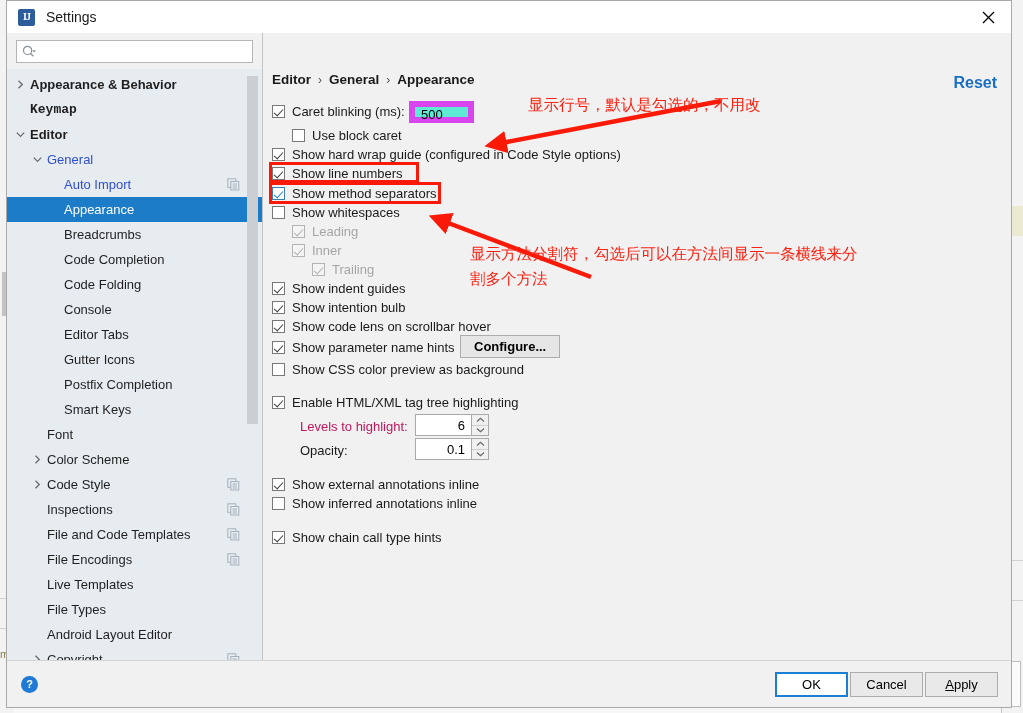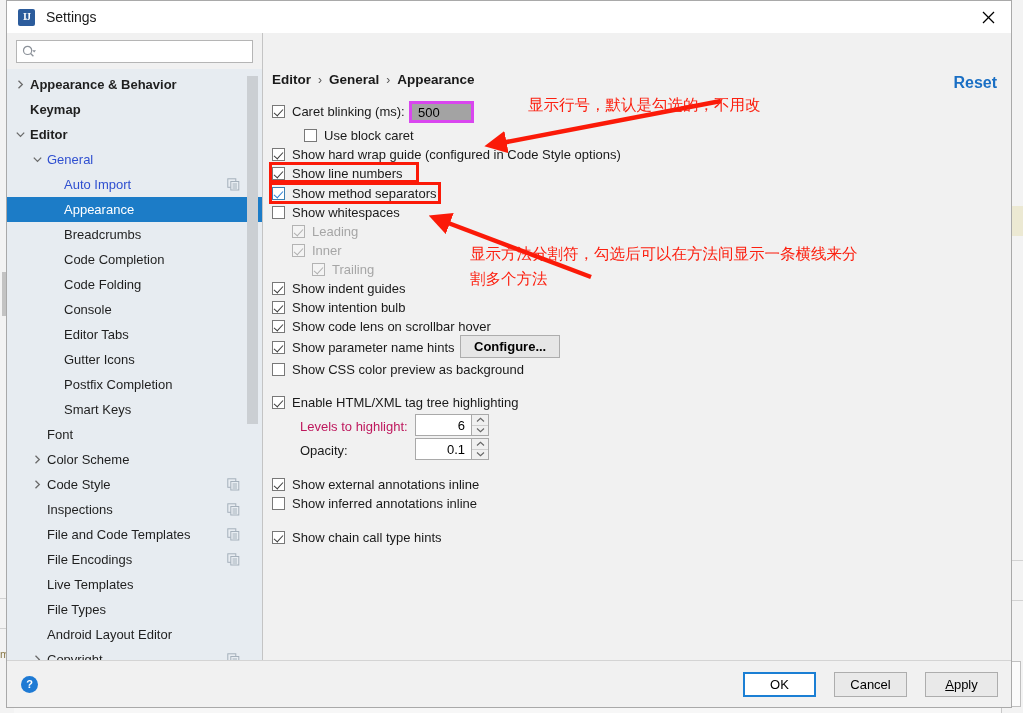--- a/index.html
+++ b/index.html
@@ -90,22 +90,22 @@
     content: ""; position: absolute; left: 3px; top: 1px; width: 4px; height: 8px;
     border: solid #3c3c3c; border-width: 0 1.6px 1.6px 0; transform: rotate(42deg);
   }
   .cb.blue { border-color: #3c7fb1; }
   .cb.blue.checked::after { border-color: #2b7fd4; }
   .cb.disabled { border-color: #b3b3b3; background: #f4f4f4; }
   .cb.disabled.checked::after { border-color: #b0b0b0; }
   .opt-row.disabled { color: #a6a6a6; }
 
   
-  .tfield { border: 3px solid #d946ef; background: #a3a3a3; height: 22px; font-size: 13px;
-    display: flex; align-items: flex-end; padding: 0 6px; font-family: "Liberation Sans", sans-serif; }
+  .tfield { border: 6px solid #d946ef; background: #5eead4; height: 22px; font-size: 13px;
+    display: flex; align-items: flex-start; padding: 0 6px; font-family: "Liberation Sans", sans-serif; }
 
   
   .spinner { display: flex; align-items: stretch; height: 22px; }
   .spinner .val { border: 1px solid #a9a9a9; background: #fff; width: 57px;
     display: flex; align-items: center; justify-content: flex-end; padding-right: 6px; font-size: 13px; }
   .spinner .btns { width: 17px; border: 1px solid #a9a9a9; border-left: none;
     background: #f0f0f0; display: flex; flex-direction: column; }
   .spinner .btns div { flex: 1; display: flex; align-items: center; justify-content: center; cursor: pointer; }
   .spinner .btns div:first-child { border-bottom: 1px solid #cfcfcf; }
 
@@ -118,21 +118,21 @@
   .anno { position: absolute; color: #fc2010; font-size: 15.5px; line-height: 25px;
     font-family: "DejaVu Sans", sans-serif; white-space: pre; }
   .arrow-svg { position: absolute; pointer-events: none; }
 
   
   #footer { height: 47px; flex: 0 0 47px; background: #f1f1f1; border-top: 1px solid #d4d4d4;
     display: flex; align-items: center; position: relative; }
   #help-icon { margin-left: 14px; width: 17px; height: 17px; border-radius: 50%;
     background: #1e7ad4; color: #fff; font-size: 11px; font-weight: bold;
     display: flex; align-items: center; justify-content: center; cursor: pointer; }
-  #footer-btns { position: absolute; right: 13px; display: flex; gap: 18px; }
+  #footer-btns { position: absolute; right: 13px; display: flex; gap: 2px; }
   .dlgbtn { width: 73px; height: 25px; border: 1px solid #adadad; background: #e9e9e9;
     font-size: 13px; display: flex; align-items: center; justify-content: center; cursor: pointer;
     font-family: "Liberation Sans", sans-serif; }
   .dlgbtn.default { border: 2px solid #1b7fd4; background: #ffffff; }
   .dlgbtn .mnem { text-decoration: underline; }
 </style>
 </head>
 <body>
 
 <div id="bg-window">
@@ -180,21 +180,21 @@
         </div>
       </div>
       <div id="tree">
         <div id="tree-rows">
             <div class="tree-row bold" style="padding-left: 8px;">
               <svg class="arrow" viewBox="0 0 11 11">
                 <polyline points="3.5,1.8 7.3,5.5 3.5,9.2" fill="none" stroke="#6a6a6a" stroke-width="1.3"></polyline>
               </svg>
               <span class="lbl">Appearance &amp; Behavior</span>
             </div>
-            <div class="tree-row bold" style="padding-left: 8px;">
+            <div class="tree-row bold" style="padding-left: 8px; font-family: Liberation Mono, monospace;">
               <span class="arrow empty"></span>
               <span class="lbl">Keymap</span>
             </div>
             <div class="tree-row bold" style="padding-left: 8px;">
               <svg class="arrow" viewBox="0 0 11 11">
                 <polyline points="1.8,3.6 5.5,7.4 9.2,3.6" fill="none" stroke="#6a6a6a" stroke-width="1.3"></polyline>
               </svg>
               <span class="lbl">Editor</span>
             </div>
             <div class="tree-row blue" style="padding-left: 25px;">
@@ -350,21 +350,21 @@
       <div id="reset-link">Reset</div>
 
       <div class="opt-row" style="left:9px; top:71px;">
         <span class="cb checked"></span>
         <span>Caret blinking (ms):</span>
       </div>
       <div class="tfield" style="position:absolute; left:146px; top:68px; width:65px;">
         <span>500</span>
       </div>
 
-      <div class="opt-row" style="left:21px; top:95px;padding-left:20px;">
+      <div class="opt-row" style="left:9px; top:95px;padding-left:20px;">
         <span class="cb"></span>
         <span>Use block caret</span>
       </div>
 
       <div class="opt-row" style="left:9px; top:114px;">
         <span class="cb checked"></span>
         <span>Show hard wrap guide (configured in Code Style options)</span>
       </div>
 
       <div class="opt-row" style="left:9px; top:133px;">

